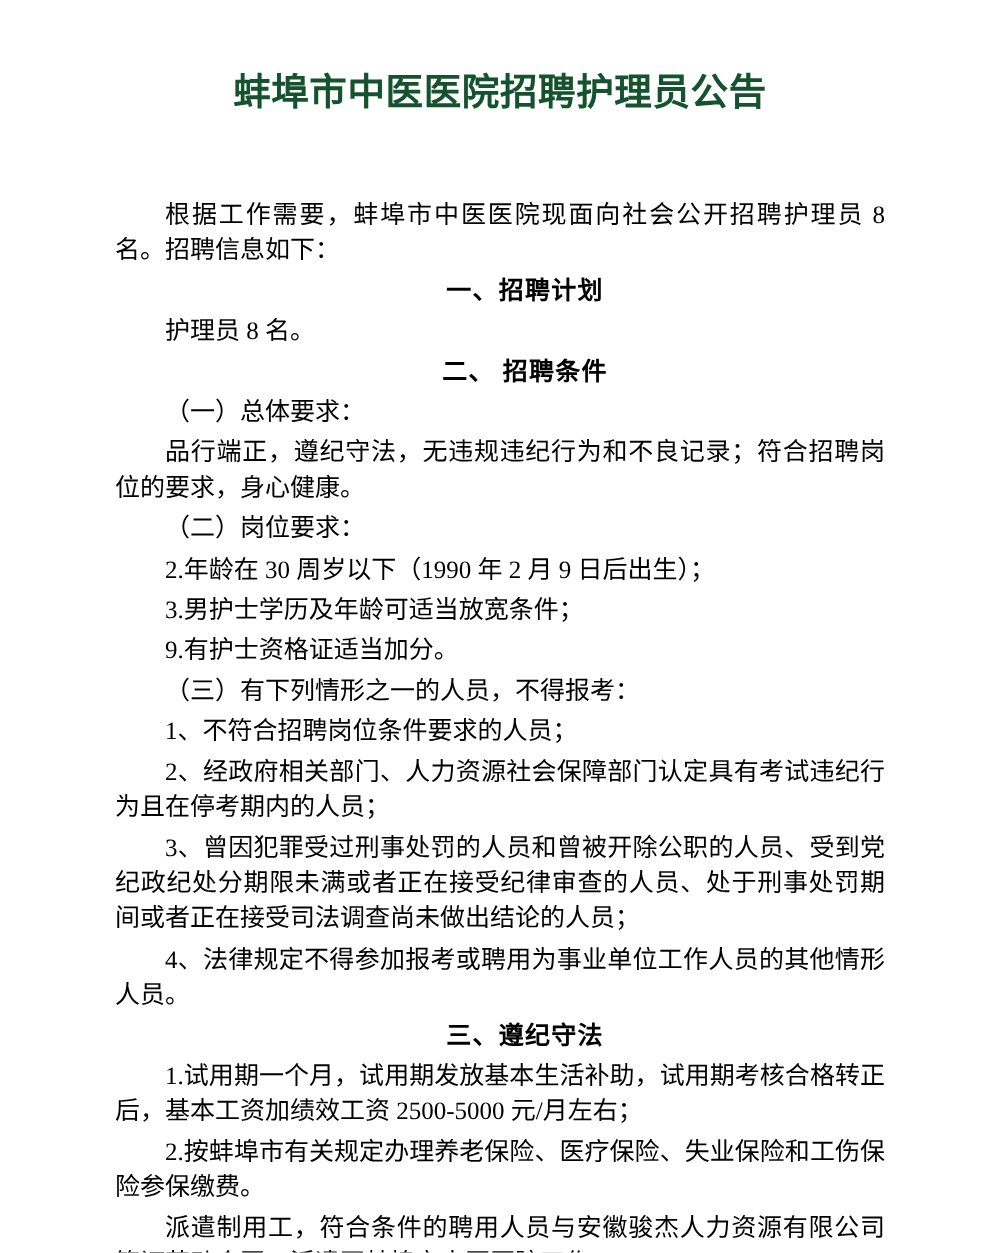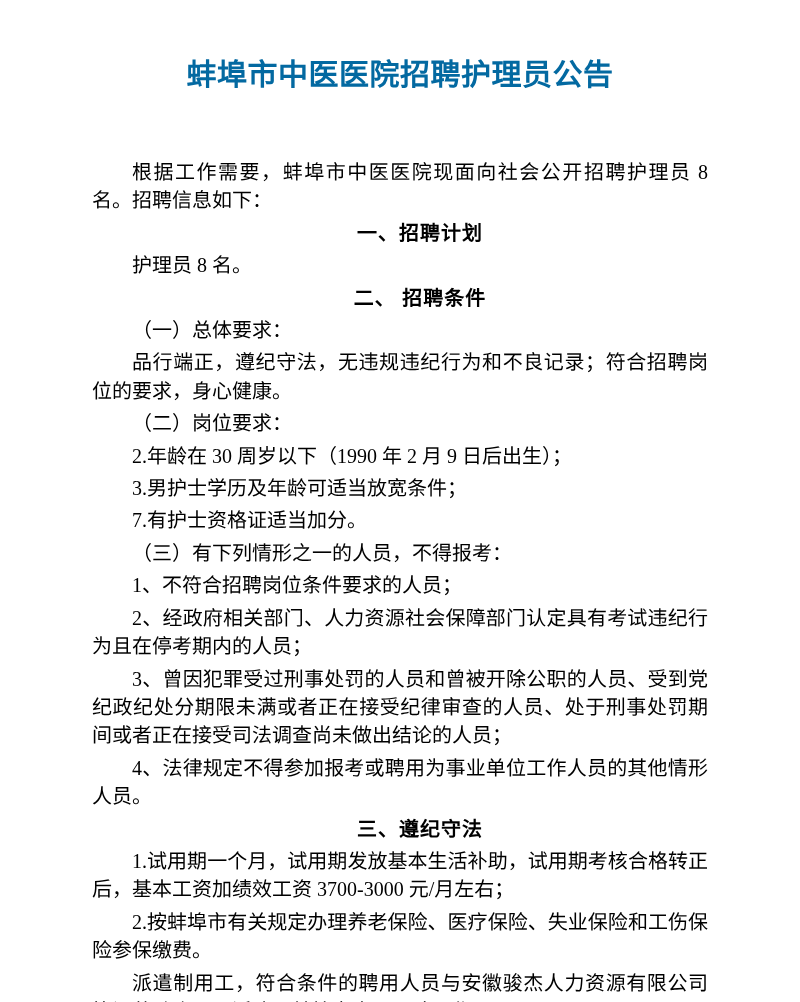--- a/index.html
+++ b/index.html
@@ -45,35 +45,35 @@
     font-family: "Liberation Sans", "DejaVu Sans", sans-serif;
     font-weight: bold;
     text-align: center;
     letter-spacing: 1px;
   }
 </style>
 </head>
 <body>
 
 <div class="page">
-  <h1 class="doc-title" style="color: #0369a1;">蚌埠市中医医院招聘护理员公告</h1>
+  <h1 class="doc-title" style="color: #14532d;">蚌埠市中医医院招聘护理员公告</h1>
   <div class="doc-body">
       <p class="paragraph">根据工作需要，蚌埠市中医医院现面向社会公开招聘护理员 8 名。招聘信息如下：</p>
       <p class="heading">一、招聘计划</p>
       <p class="paragraph">护理员 8 名。</p>
       <p class="heading">二、 招聘条件</p>
       <p class="paragraph">（一）总体要求：</p>
       <p class="paragraph">品行端正，遵纪守法，无违规违纪行为和不良记录；符合招聘岗位的要求，身心健康。</p>
       <p class="paragraph">（二）岗位要求：</p>
       <p class="paragraph">2.年龄在 30 周岁以下（1990 年 2 月 9 日后出生）；</p>
       <p class="paragraph">3.男护士学历及年龄可适当放宽条件；</p>
-      <p class="paragraph">7.有护士资格证适当加分。</p>
+      <p class="paragraph">9.有护士资格证适当加分。</p>
       <p class="paragraph">（三）有下列情形之一的人员，不得报考：</p>
       <p class="paragraph">1、不符合招聘岗位条件要求的人员；</p>
       <p class="paragraph">2、经政府相关部门、人力资源社会保障部门认定具有考试违纪行为且在停考期内的人员；</p>
       <p class="paragraph">3、曾因犯罪受过刑事处罚的人员和曾被开除公职的人员、受到党纪政纪处分期限未满或者正在接受纪律审查的人员、处于刑事处罚期间或者正在接受司法调查尚未做出结论的人员；</p>
       <p class="paragraph">4、法律规定不得参加报考或聘用为事业单位工作人员的其他情形人员。</p>
       <p class="heading">三、遵纪守法</p>
-      <p class="paragraph">1.试用期一个月，试用期发放基本生活补助，试用期考核合格转正后，基本工资加绩效工资 3700-3000 元/月左右；</p>
+      <p class="paragraph">1.试用期一个月，试用期发放基本生活补助，试用期考核合格转正后，基本工资加绩效工资 2500-5000 元/月左右；</p>
       <p class="paragraph">2.按蚌埠市有关规定办理养老保险、医疗保险、失业保险和工伤保险参保缴费。</p>
       <p class="paragraph">派遣制用工，符合条件的聘用人员与安徽骏杰人力资源有限公司签订劳动合同，派遣至蚌埠市中医医院工作。</p>
     </div>
 </div>
 
 </body></html>

